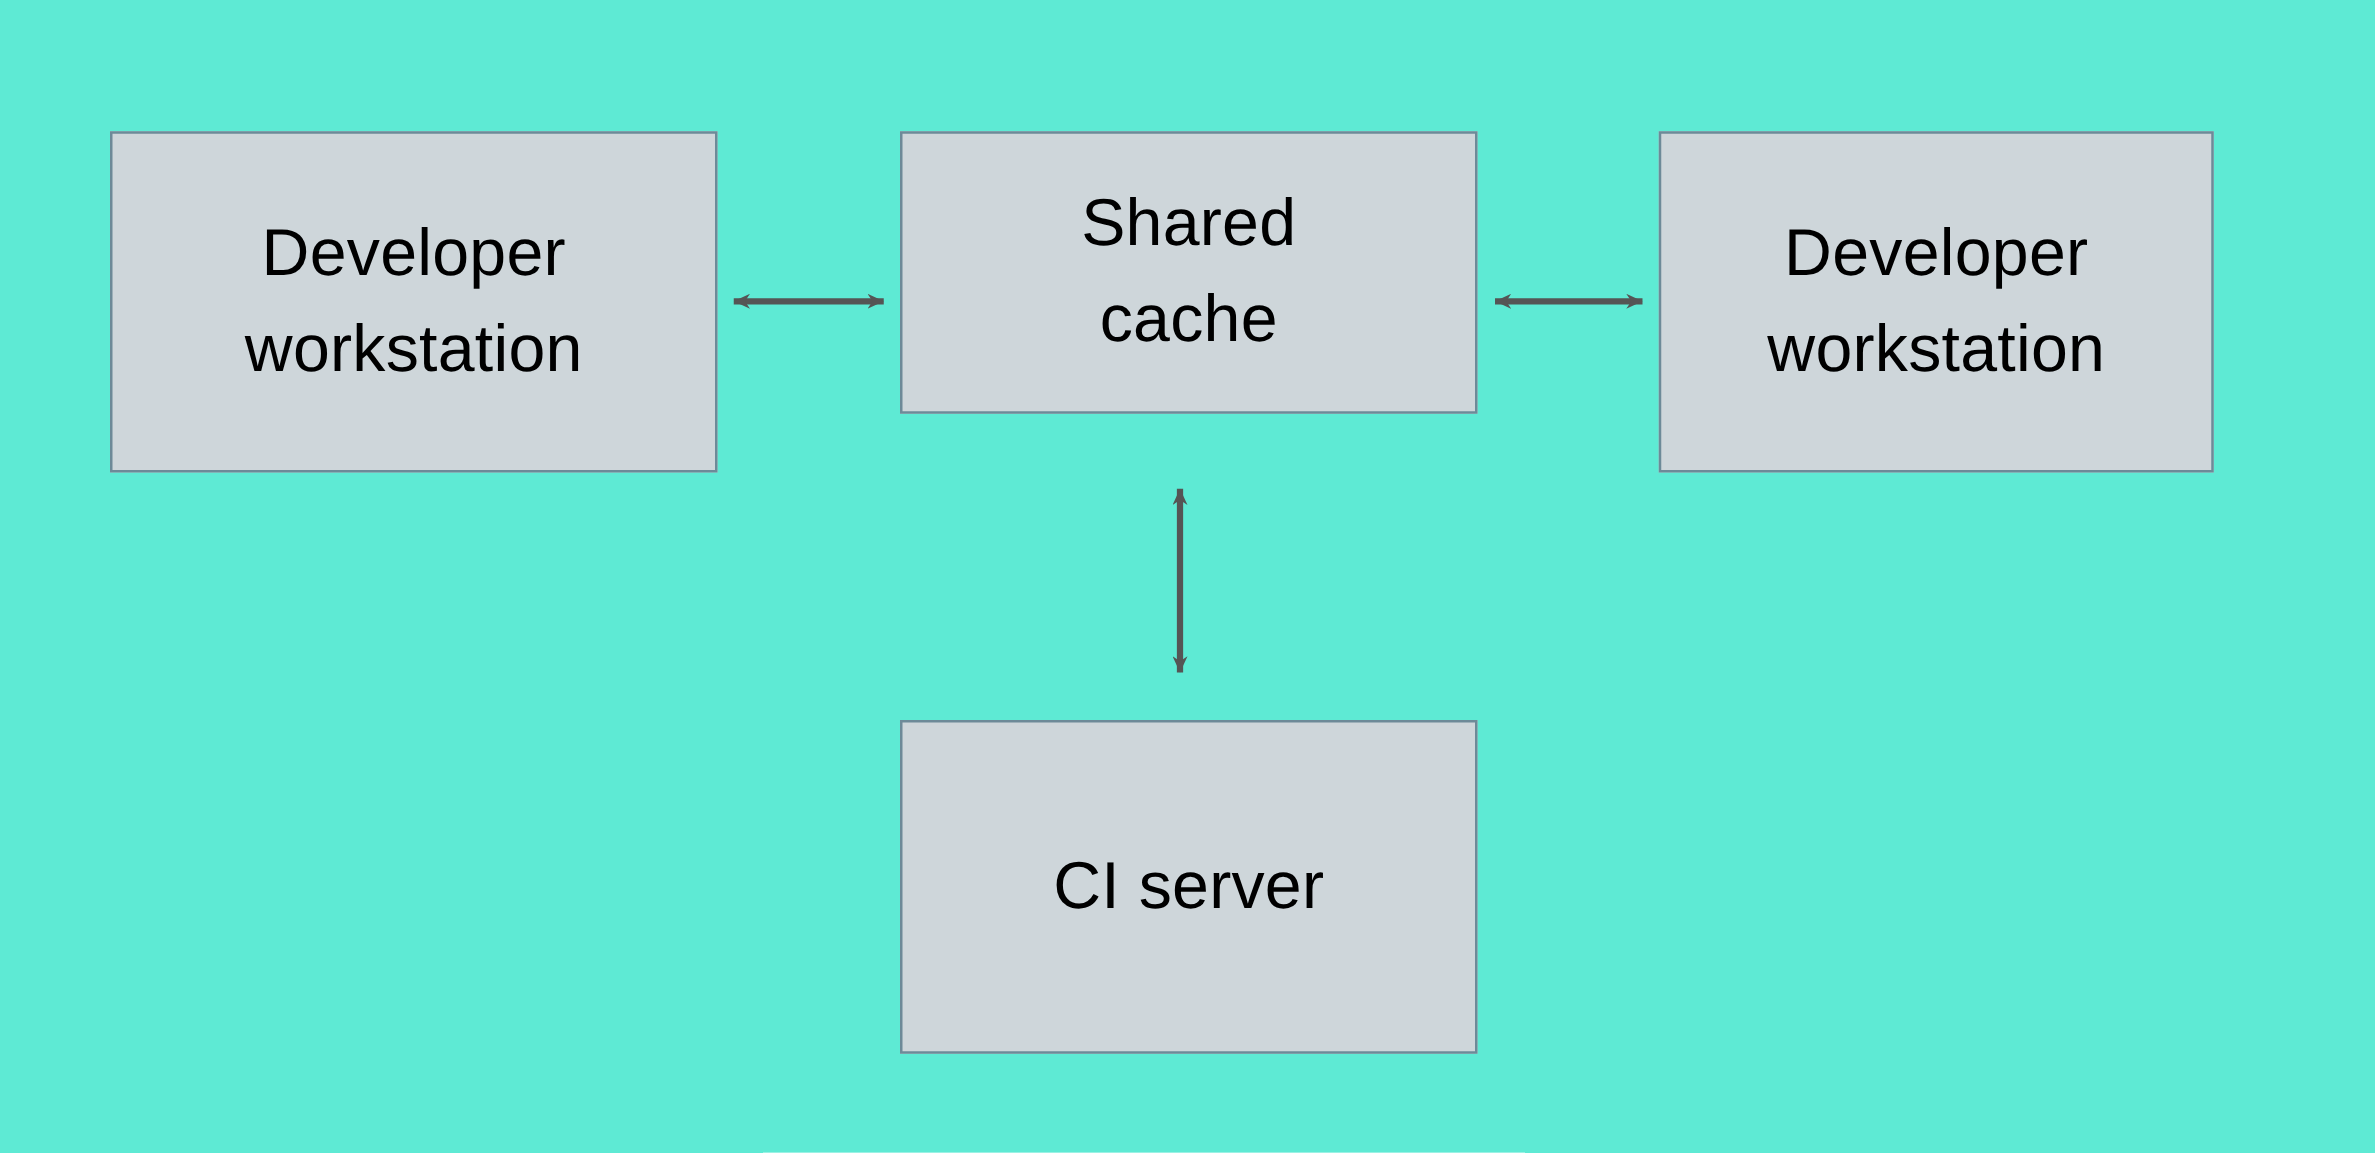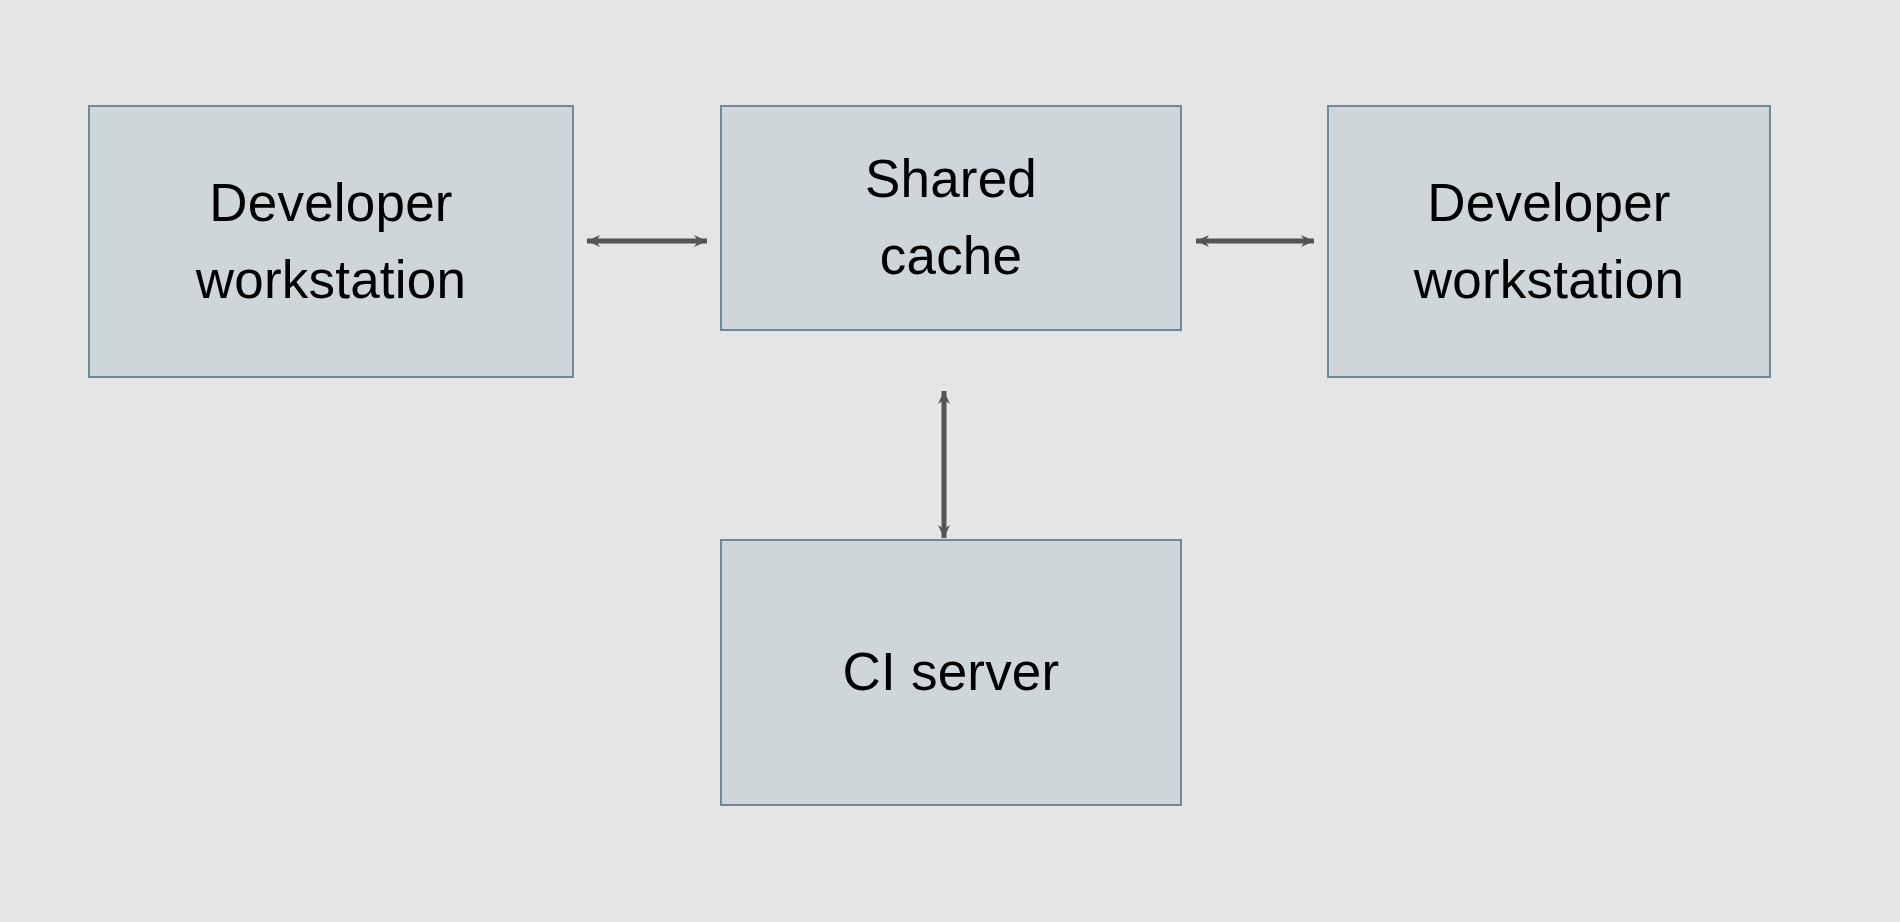--- a/index.html
+++ b/index.html
@@ -11,21 +11,21 @@
   body {
     width: 1900px;
     height: 922px;
     font-family: "Liberation Sans", "DejaVu Sans", sans-serif;
     overflow: hidden;
   }
   #canvas {
     position: relative;
     width: 1900px;
     height: 922px;
-    background: #e5e5e5;
+    background: #5eead4;
   }
   .node {
     position: absolute;
     box-sizing: border-box;
     background: #ced6da;
     border: 2px solid #6d8a98;
     display: flex;
     align-items: center;
     justify-content: center;
     text-align: center;
@@ -36,21 +36,21 @@
     color: #000000;
     font-weight: 400;
     letter-spacing: 0.2px;
     white-space: pre-line;
     padding: 0 10px;
   }
   
   #node-dev-left   { left: 88px;   top: 105px; width: 486px; height: 273px; }
   #node-shared     { left: 720px;  top: 105px; width: 462px; height: 226px; }
   #node-dev-right  { left: 1327px; top: 105px; width: 444px; height: 273px; }
-  #node-ci         { left: 720px;  top: 539px; width: 462px; height: 267px; }
+  #node-ci         { left: 720px;  top: 576px; width: 462px; height: 267px; }
 
   
   #edges {
     position: absolute;
     left: 0;
     top: 0;
     width: 1900px;
     height: 922px;
     pointer-events: none;
   }

